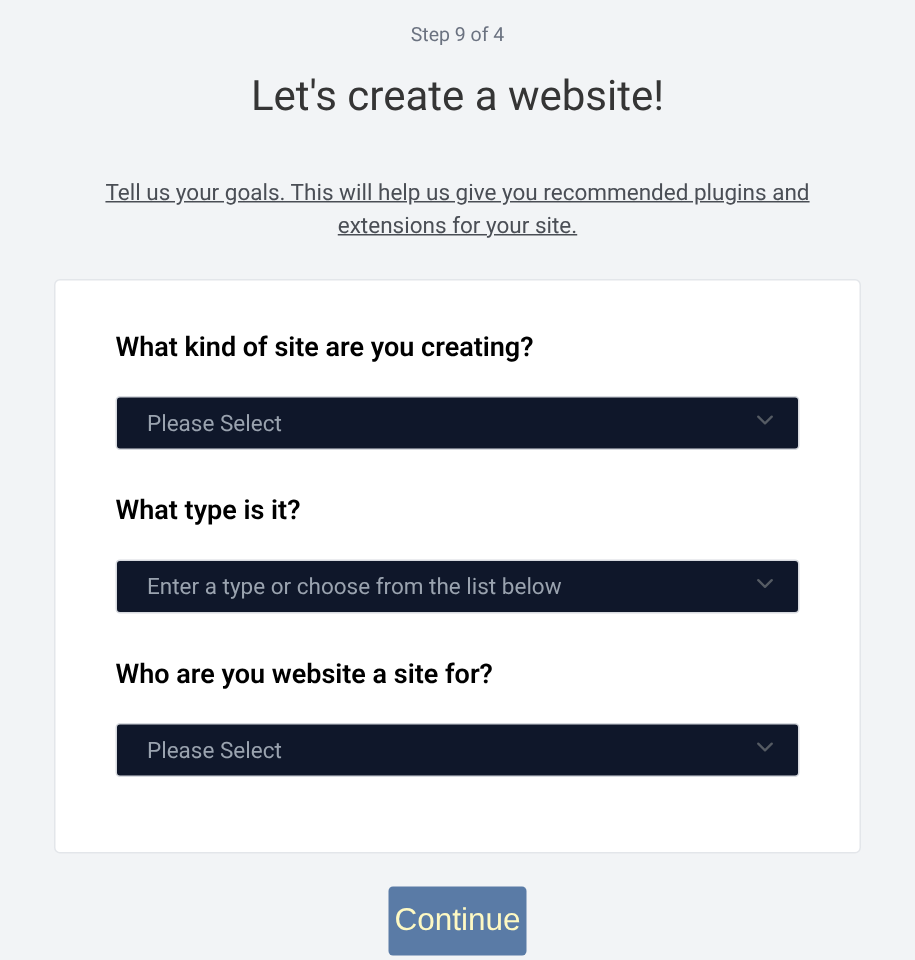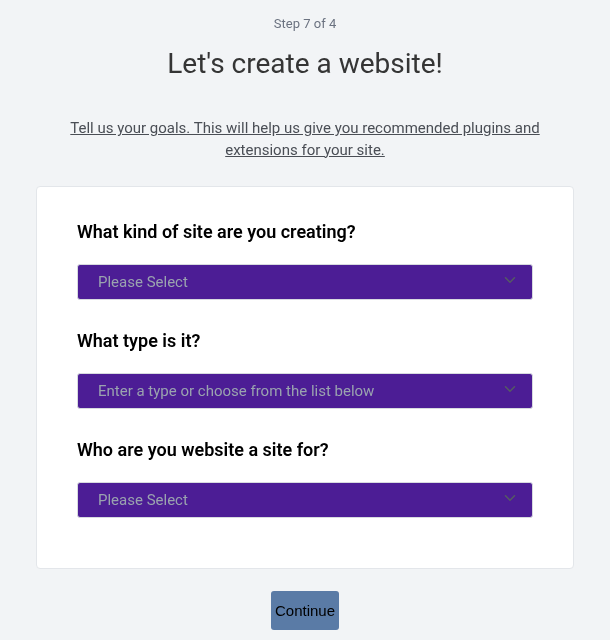--- a/index.html
+++ b/index.html
@@ -58,21 +58,21 @@
     }
     .select-wrapper {
       position: relative;
       margin-top: 22px;
     }
     .select {
       width: 100%;
       height: 36px;
       border: 1px solid #d7dadf;
       border-radius: 3px;
-      background: #4c1d95;
+      background: #0f172a;
       color: #9aa3af;
       font-size: 15px;
       padding: 0 40px 0 20px;
       cursor: pointer;
       display: flex;
       align-items: center;
     }
     .chevron {
       position: absolute;
       right: 14px;
@@ -84,33 +84,33 @@
       width: 18px;
       height: 18px;
       stroke: #555b63;
     }
     .footer {
       text-align: center;
       margin-top: 22px;
     }
     .continue-btn {
       background: #5a7ba6;
-      color: #000000;
+      color: #fef9c3;
       border: none;
       border-radius: 3px;
-      font-size: 15px;
+      font-size: 21px;
       padding: 11px 4px;
       cursor: pointer;
     }
   </style>
 </head>
 <body>
 
 <div class="container">
-  <div class="step-indicator">Step 7 of 4</div>
+  <div class="step-indicator">Step 9 of 4</div>
   <h1 class="page-title">Let's create a website!</h1>
   <div class="subtitle">Tell us your goals. This will help us give you recommended plugins and extensions for your site.</div>
 
   <div class="card">
 
     <div class="field-block">
       <div class="field-label">What kind of site are you creating?</div>
       <div class="select-wrapper">
         <div class="select">
           <span>Please Select</span>

